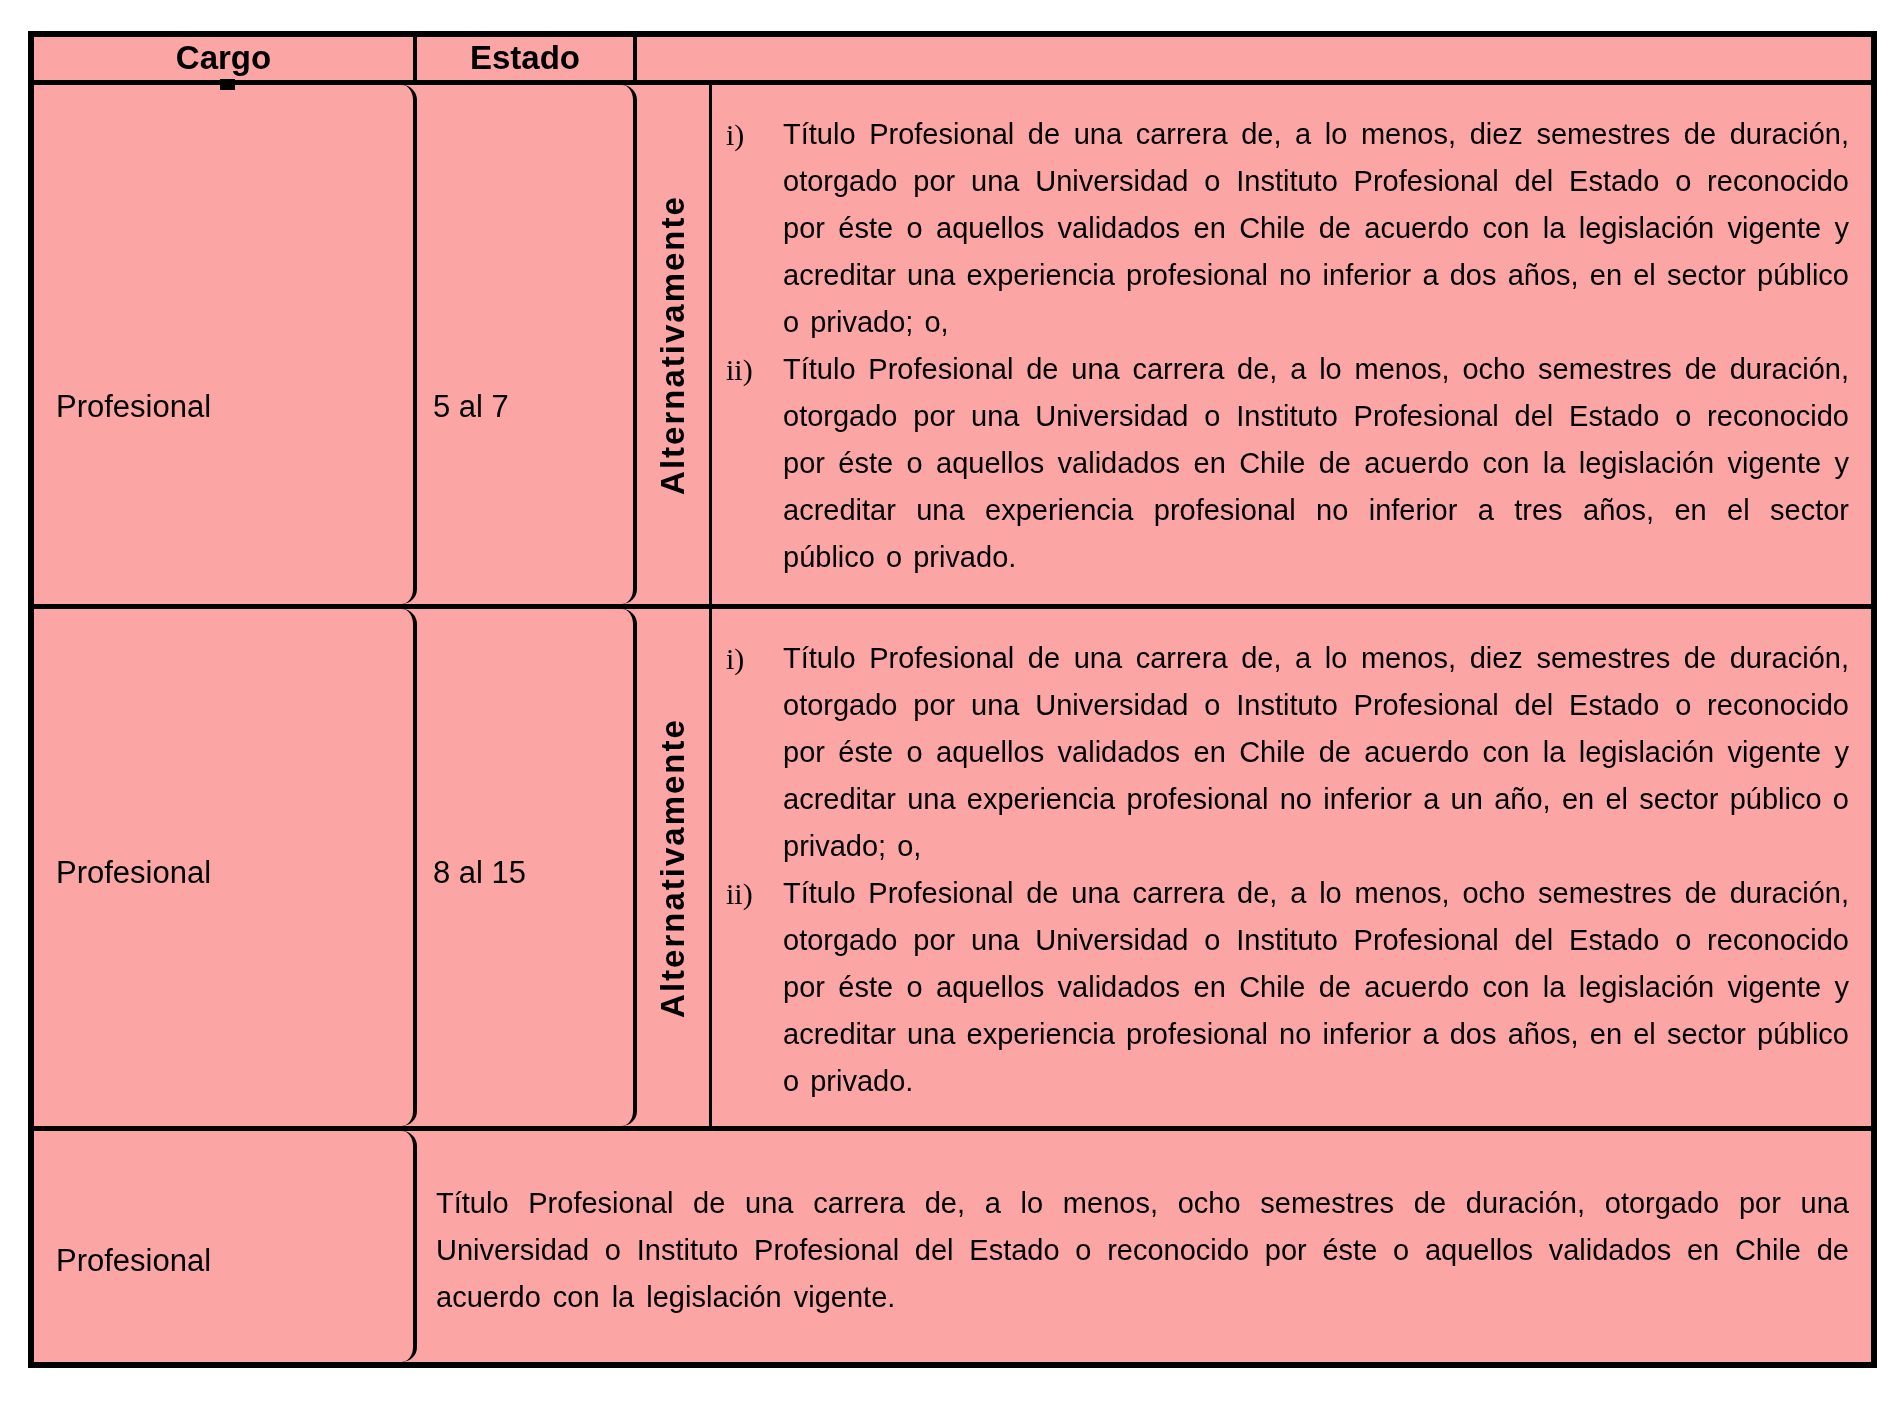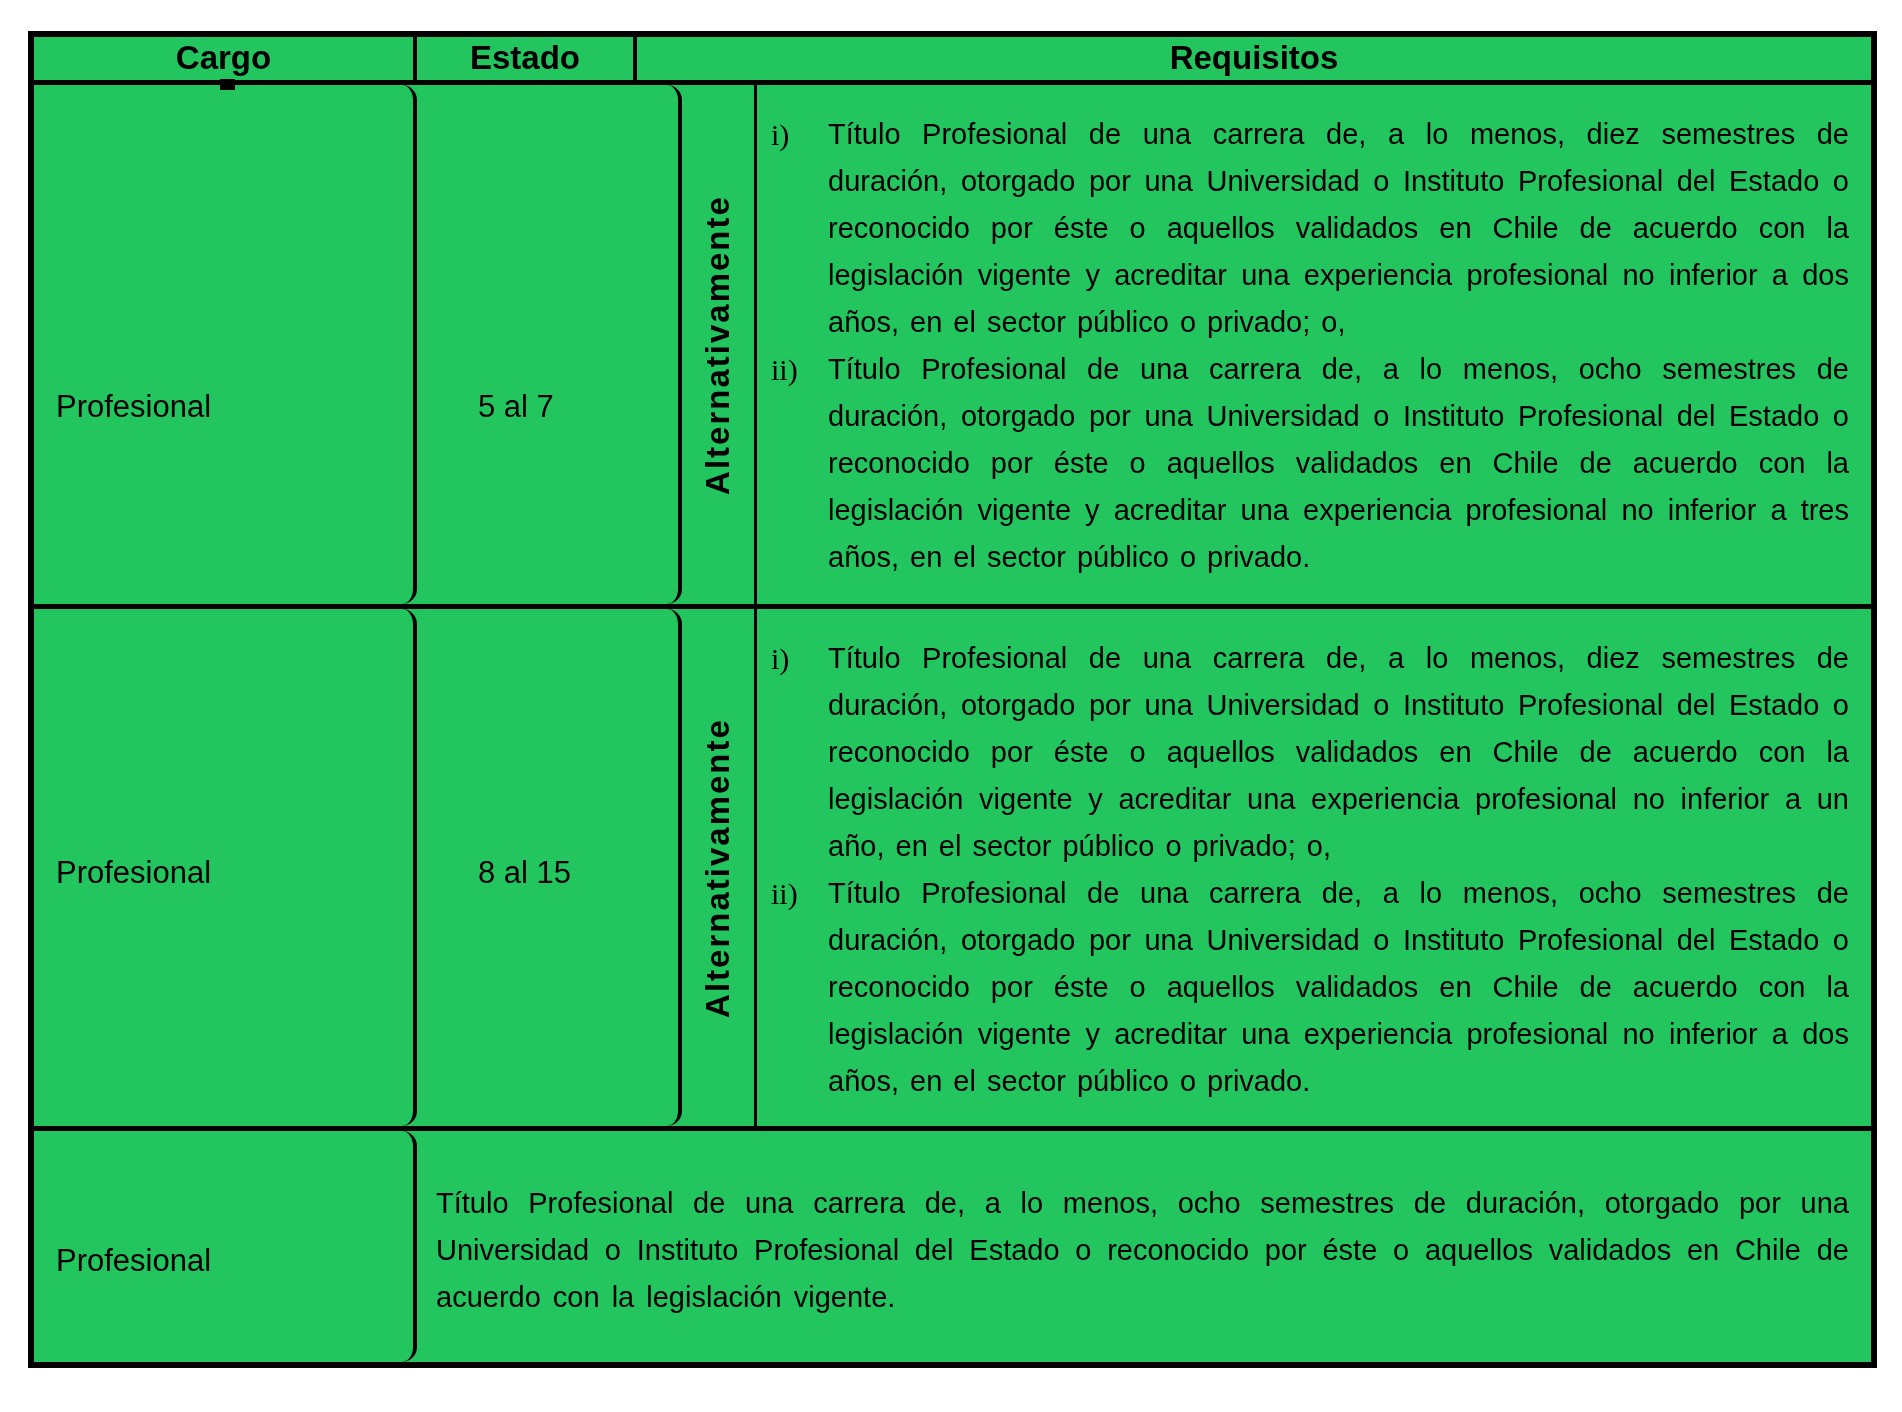--- a/index.html
+++ b/index.html
@@ -18,21 +18,21 @@
   .doc-table {
     position: absolute;
     left: 28px;
     top: 31px;
     width: 1849px;
     height: 1337px;
     border: 6px solid #000000;
     box-sizing: border-box;
     display: flex;
     flex-direction: column;
-    background: #22c55e;
+    background: #fca5a5;
   }
   .trow {
     display: flex;
     border-bottom: 5px solid #000000;
     box-sizing: border-box;
     min-height: 0;
   }
   .trow.header-row { height: 48px; }
   .trow.row-1 { height: 524px; }
   .trow.row-2 { height: 522px; }
@@ -65,21 +65,21 @@
 
   
   .body-label {
     display: flex;
     align-items: center;
     font-size: 31px;
     line-height: 1;
     border-radius: 15px;
   }
   .c-cargo.body-label { padding-left: 22px; }
-  .c-grado.body-label { padding-left: 16px; margin-left: 45px; }
+  .c-grado.body-label { padding-left: 16px; }
   .row-3 .c-grado.body-label { padding-left: 36px; }
   .row-1 .body-label span { position: relative; top: 62px; }
   .row-2 .body-label span { position: relative; top: 5px; }
   .row-3 .body-label span { position: relative; top: 14px; }
 
   
   .req-split { display: flex; }
   .alt-cell {
     width: 75px;
     border-right: 3px solid #000000;
@@ -142,21 +142,20 @@
   }
 </style>
 </head>
 <body>
 
 <div class="doc-table">
 
   <div class="trow header-row">
     <div class="cell c-cargo">Cargo</div>
     <div class="cell c-grado">Estado</div>
-    <div class="cell c-req">Requisitos</div>
   </div>
 
   <div class="trow row-1">
     <div class="cell c-cargo body-label">
       <span>Profesional</span>
     </div>
     <div class="cell c-grado body-label">
       <span>5 al 7</span>
     </div>
     <div class="cell c-req req-split">

